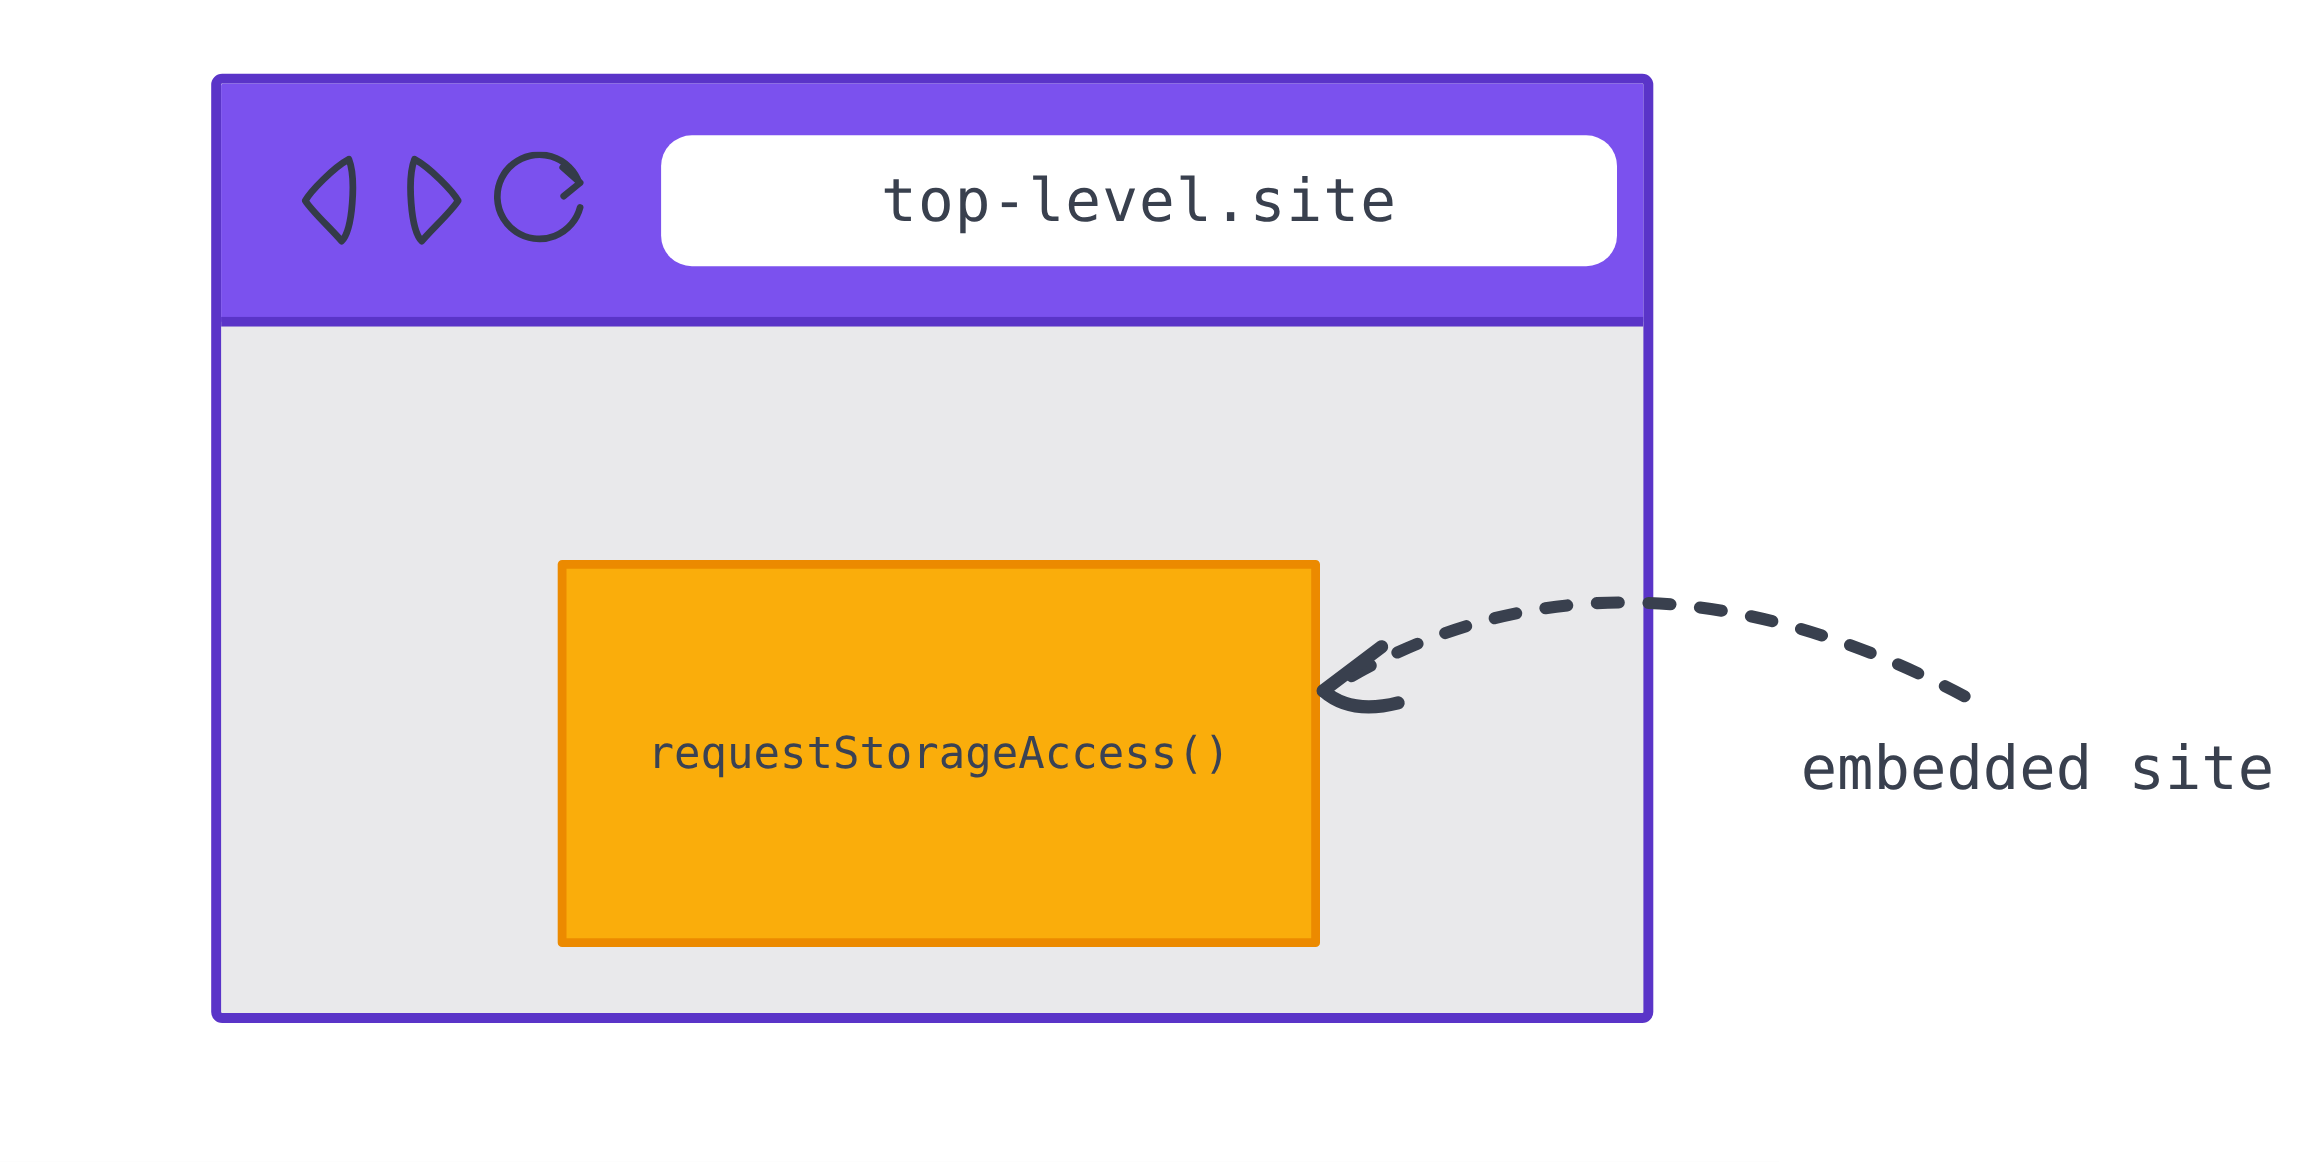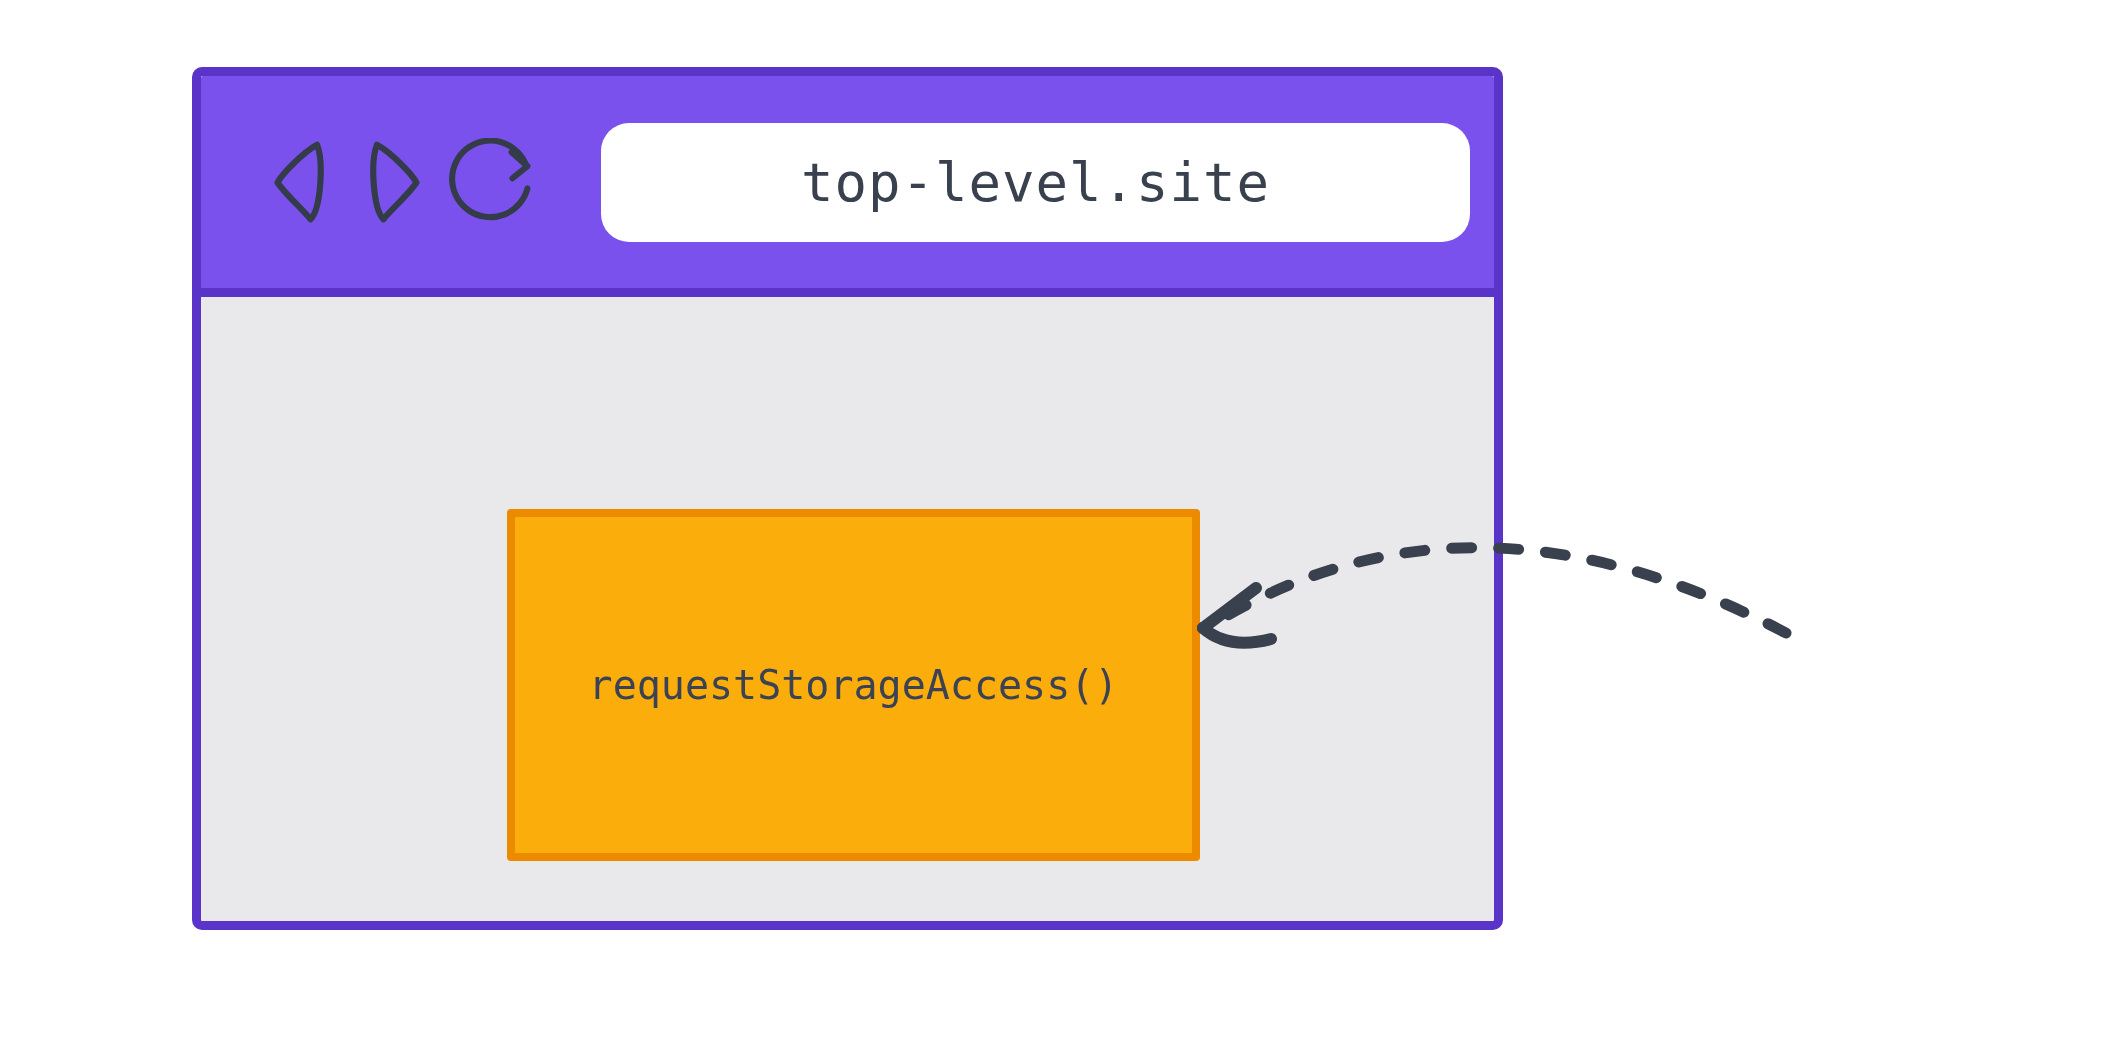--- a/index.html
+++ b/index.html
@@ -132,14 +132,15 @@
     </div>
 
   </div>
 
   <svg class="arrow-overlay" viewBox="0 0 2102 1056">
     <path d="M 1786 633 Q 1472 468 1216 622" fill="none" stroke="#39404E" stroke-width="11" stroke-linecap="round" stroke-dasharray="20 27"></path>
     <path d="M 1256 588 L 1203 628" fill="none" stroke="#39404E" stroke-width="12" stroke-linecap="round"></path>
     <path d="M 1203 628 Q 1228 650 1271 639" fill="none" stroke="#39404E" stroke-width="12" stroke-linecap="round"></path>
   </svg>
 
+  <div class="annotation">embedded site</div>
 
 </div>
 
 </body></html>

